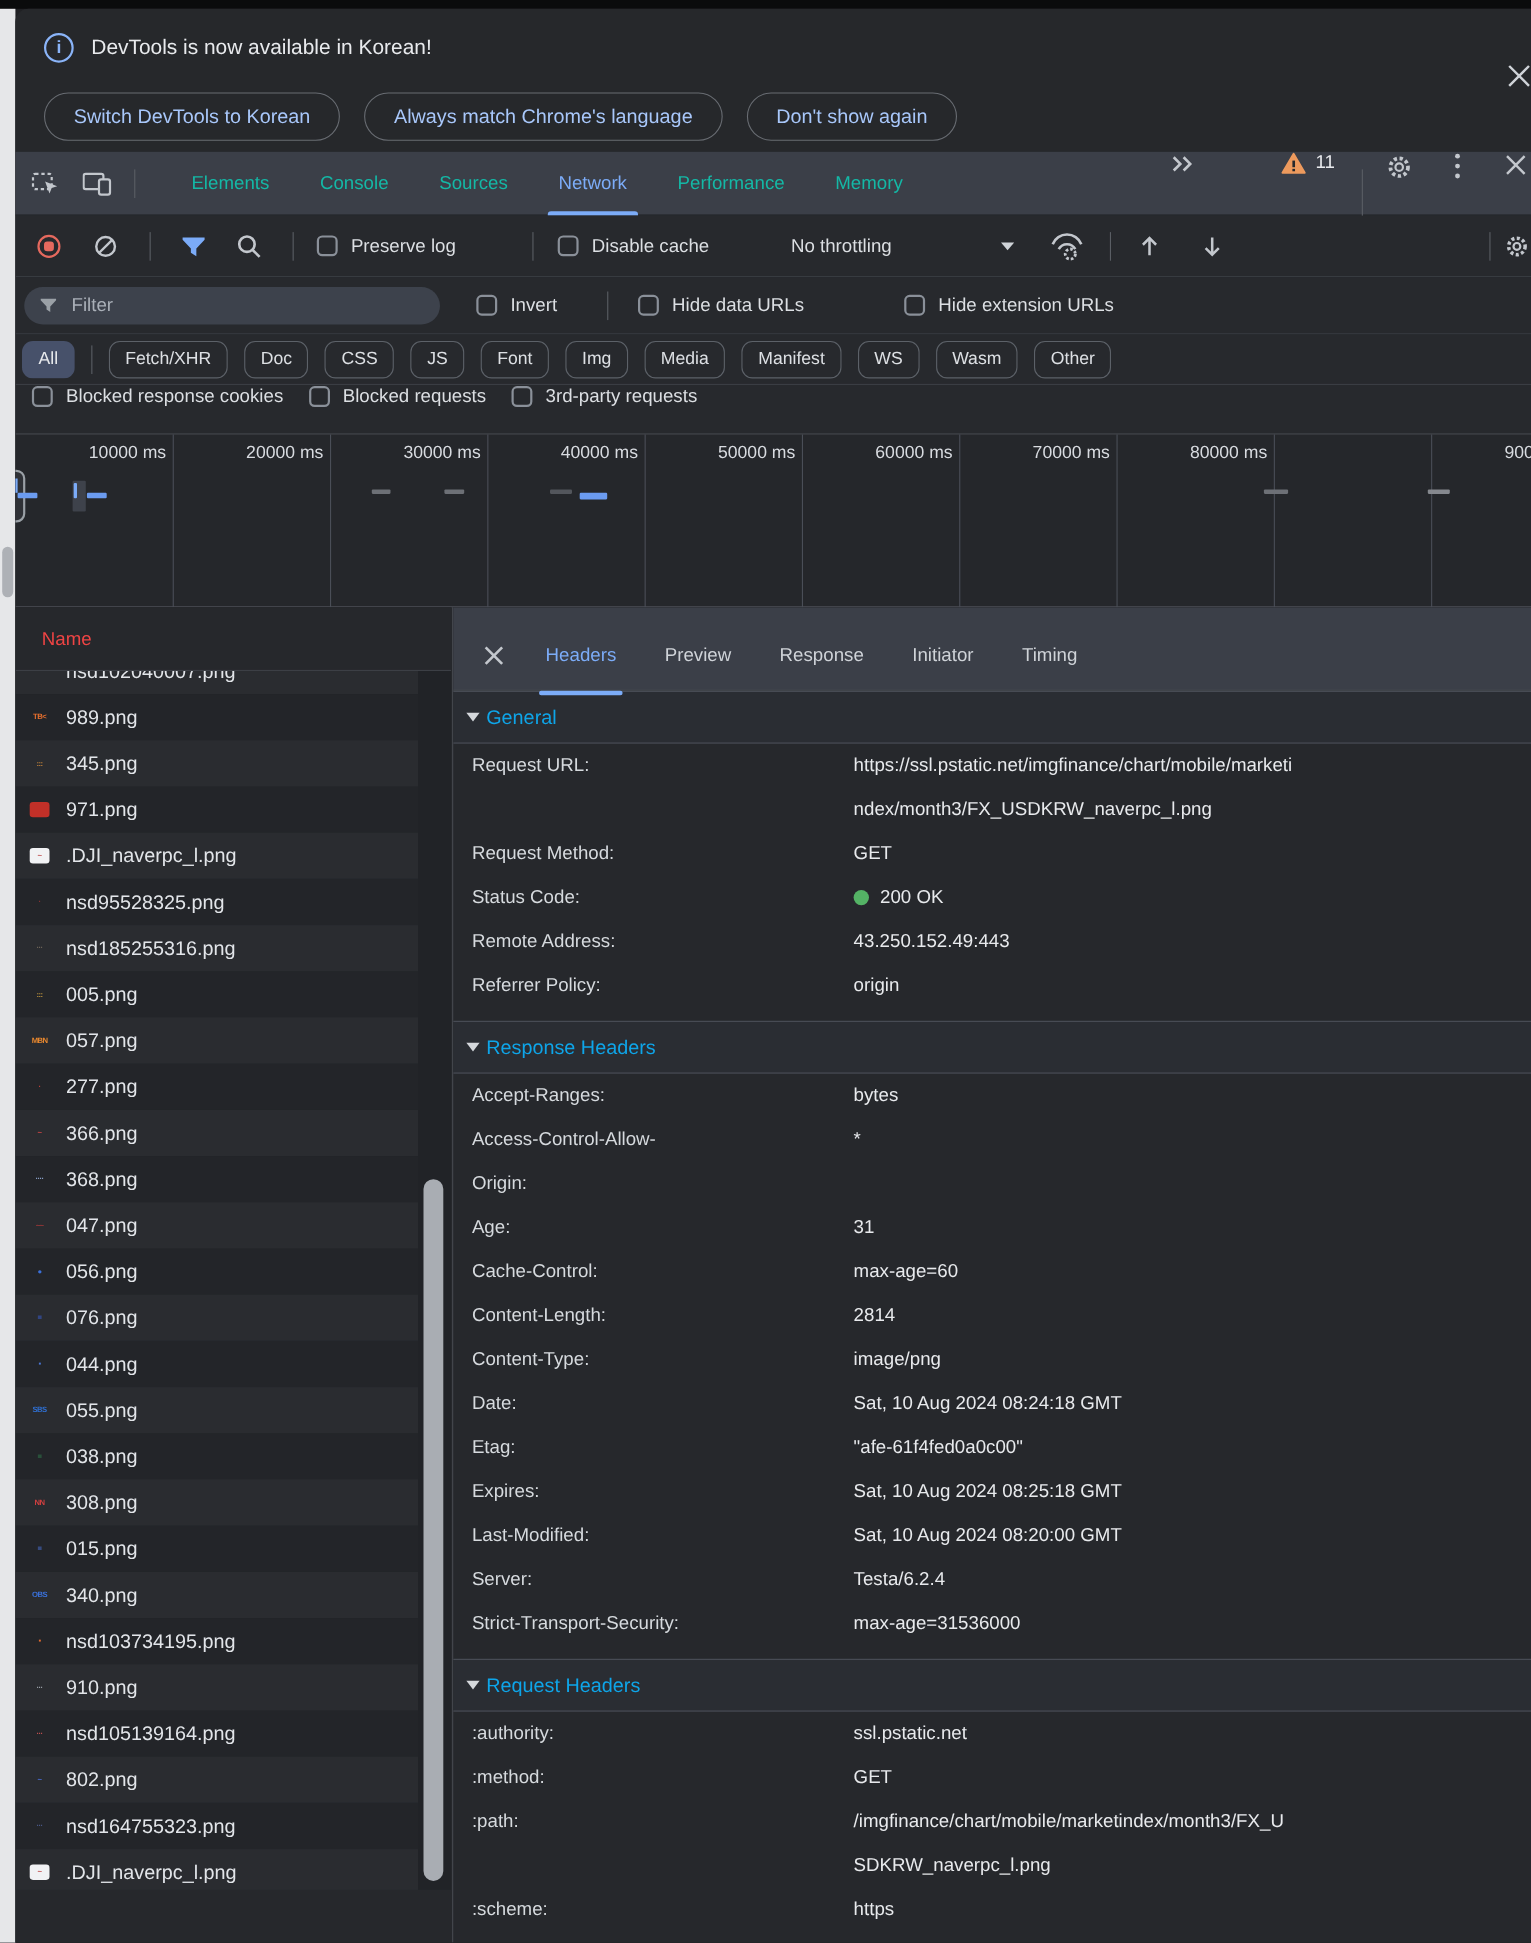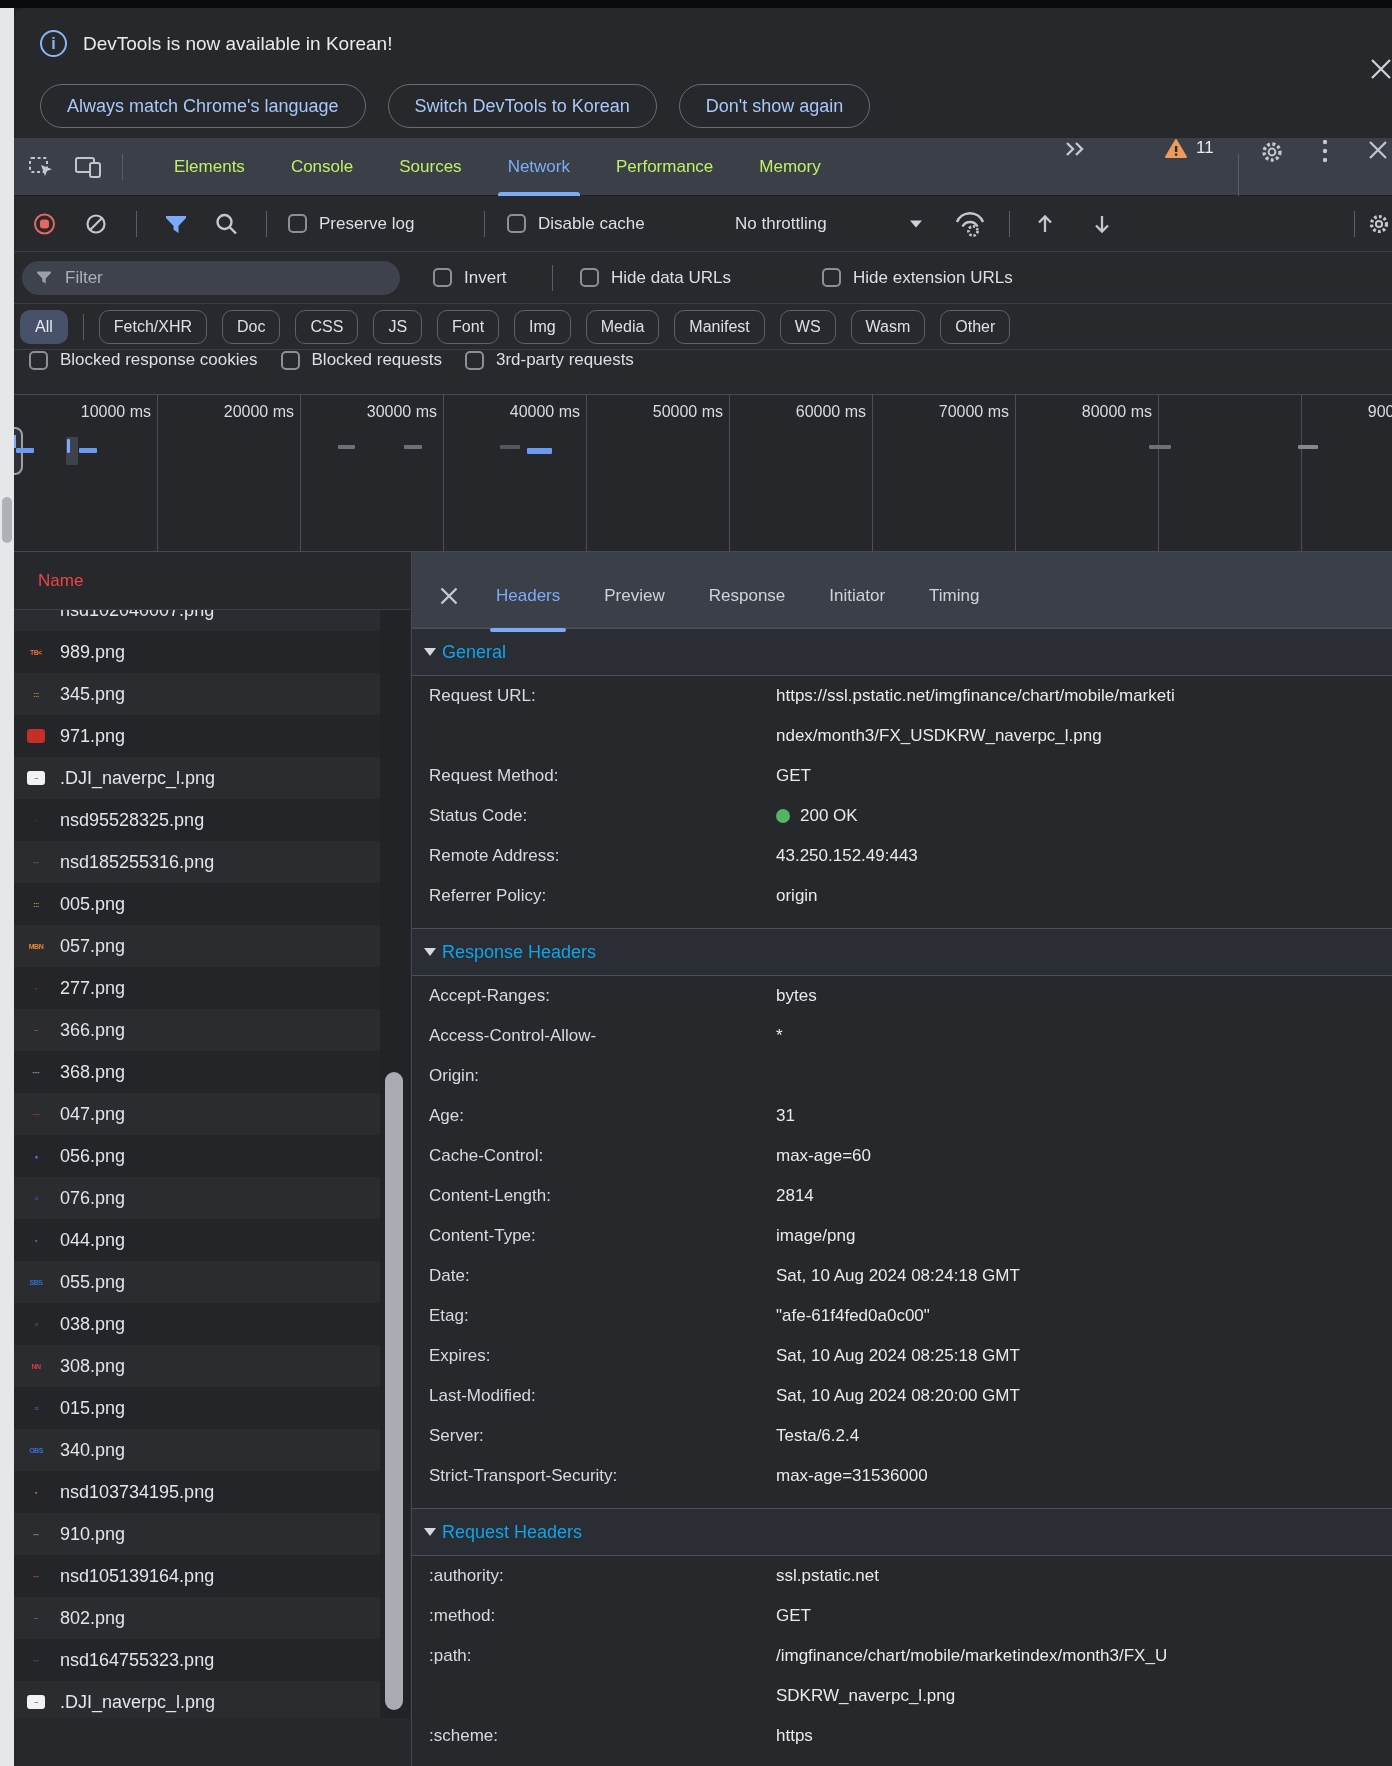--- a/index.html
+++ b/index.html
@@ -21,39 +21,39 @@
   .bbtn { height:44px; padding:0 26px; border:1px solid #686c72; border-radius:22px; background:transparent;
     color:#a8c7fa; font-size:18px; font-family:inherit; display:flex; align-items:center; cursor:pointer; white-space:nowrap; }
   #banner-close { position:absolute; left:1352px; top:46px; width:30px; height:30px; }
 
   
   #tabbar { position:absolute; left:0; top:130px; width:100%; height:58px; background:#3b3f48;
     border-bottom:1px solid #1f2023; }
   #tabbar .lefticons { position:absolute; left:14px; top:0; height:58px; display:flex; align-items:center; gap:20px; }
   .vsep { width:1px; height:26px; background:#5a5e64; }
   #main-tabs { position:absolute; left:144px; top:0; height:58px; display:flex; gap:14px; }
-  .mtab { position:relative; height:58px; line-height:58px; padding:0 16px; font-size:17px; color:#bef264; cursor:pointer; white-space:nowrap; }
+  .mtab { position:relative; height:58px; line-height:58px; padding:0 16px; font-size:17px; color:#14b8a6; cursor:pointer; white-space:nowrap; }
   .mtab.sel { color:#7cacf8; }
   .mtab.sel::after { content:""; position:absolute; left:6px; right:6px; bottom:0; height:4px;
     background:#7cacf8; border-radius:3px 3px 0 0; }
   .tb-right { position:absolute; top:0; height:58px; display:flex; align-items:flex-start; }
   #warn-badge { left:1150px; gap:8px; }
   #warn-count { font-size:17px; color:#e8eaed; }
   #tabbar-sep2 { left:1224px; }
   #tabbar-gear { left:1244px; } #tabbar-dots { left:1306px; } #tabbar-close { left:1352px; }
 
   
   #nettoolbar { position:absolute; left:0; top:188px; width:100%; height:56px; background:#27292d;
     border-bottom:1px solid #3a3d43; }
   .tbi { position:absolute; top:50%; transform:translateY(-50%); display:flex; align-items:center; }
   .rec { width:21px; height:21px; border:2.5px solid #e5695e; border-radius:50%; position:relative; }
   .rec::after { content:""; position:absolute; inset:4px; background:#e5695e; border-radius:3px; }
   .cb { width:19px; height:19px; border:2px solid #8a9099; border-radius:5px; background:transparent; flex:0 0 auto; }
   .cblab { font-size:17px; color:#dcdfe3; margin-left:12px; white-space:nowrap; }
-  .ddtext { font-size:17px; color:#dcdfe3; white-space:nowrap;margin-left:16px; }
+  .ddtext { font-size:17px; color:#dcdfe3; white-space:nowrap; }
   .caret { width:0; height:0; border-left:6px solid transparent; border-right:6px solid transparent;
     border-top:7px solid #cfd3d8; }
 
   
   #filterrow { position:absolute; left:0; top:244px; width:100%; height:52px; background:#27292d;
     border-bottom:1px solid #3a3d43; }
   #filter-pill { position:absolute; left:8px; top:9px; width:378px; height:34px; background:#3d424c;
     border-radius:17px; display:flex; align-items:center; padding:0 14px; gap:12px; }
   #filter-pill input { background:transparent; border:none; outline:none; color:#dfe2e6; font-size:17px;
     font-family:inherit; width:280px; }
@@ -133,22 +133,22 @@
 </div>
 
 <div id="devtools">
 
   <div id="banner">
     <div class="row1">
       <span class="info-circ">i</span>
       <span class="msg">DevTools is now available in Korean!</span>
     </div>
     <div class="row2" id="banner-buttons">
+        <button class="bbtn">Switch DevTools to Korean</button>
         <button class="bbtn">Always match Chrome's language</button>
-        <button class="bbtn">Switch DevTools to Korean</button>
         <button class="bbtn">Don't show again</button>
       </div>
     <span id="banner-close">
       <svg class="ic" width="30" height="30">
           <path d="M6 6 L24 24 M24 6 L6 24" stroke="#cfd3d8" stroke-width="2.2" fill="none"></path>
         </svg>
     </span>
   </div>
 
   <div id="tabbar">

